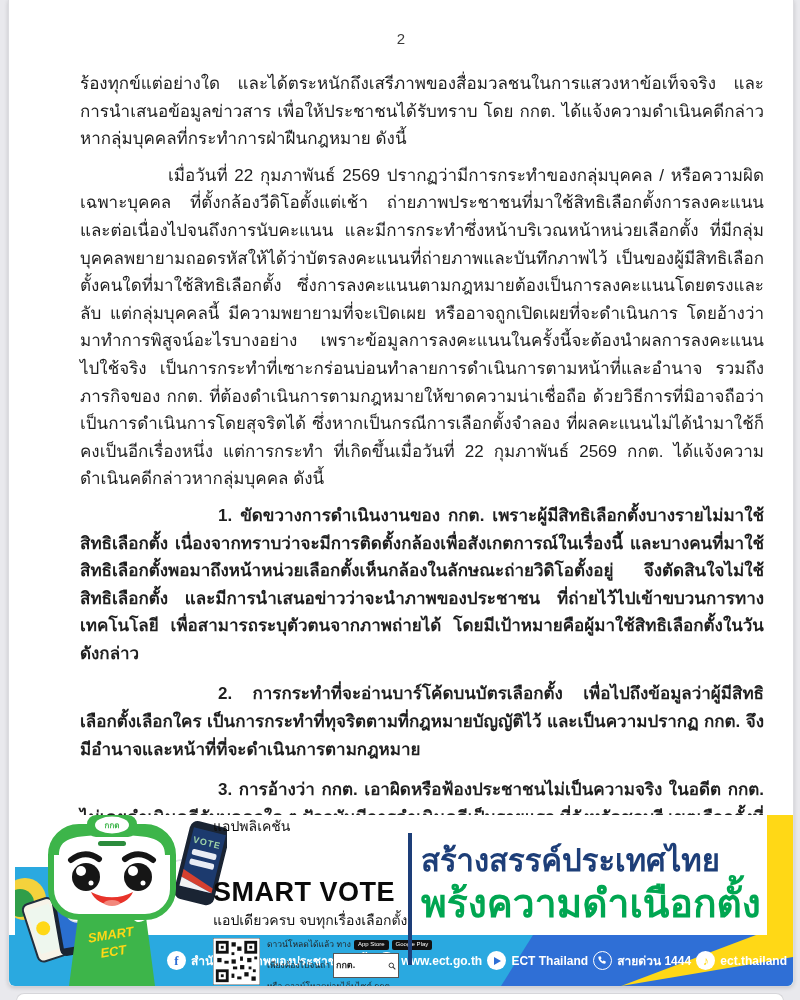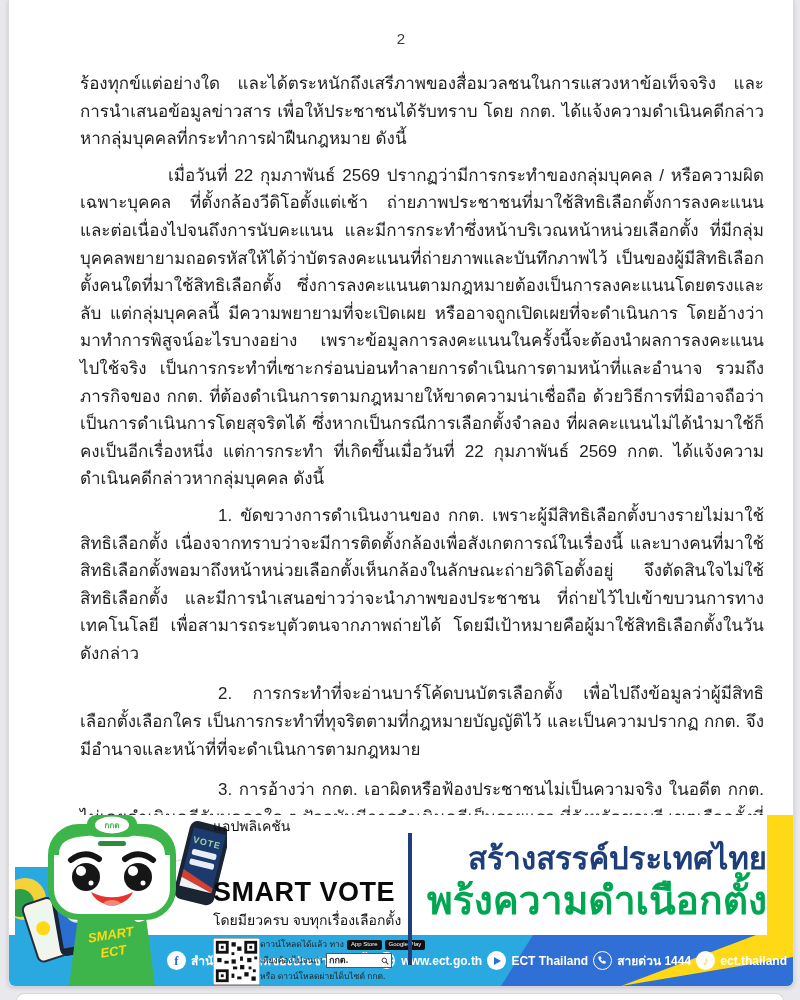--- a/index.html
+++ b/index.html
@@ -6,21 +6,21 @@
   .stage{position:relative;width:800px;height:1000px;background:var(--c-pagebg,#e9e9ed);overflow:hidden;
          font-family:"Liberation Sans",sans-serif;}
   .page{position:absolute;left:8px;top:0;width:784px;height:986px;background:#ffffff;
         border-left:1px solid #dcdce0;border-right:1px solid #dcdce0;border-bottom:1px solid #d2d2d7;
         border-radius:0 0 6px 6px;box-shadow:0 1px 4px rgba(0,0,0,.16);}
   .page-number{position:absolute;top:30px;left:0;right:0;text-align:center;font-size:15px;color:#3a3a3a;}
   .docbody{position:absolute;left:54px;top:70px;width:684px;font-size:17px;line-height:27.6px;
            color:#1f1f1f;text-align:justify;margin-left:17px;}
   .para{margin:0 0 9px 0;}
   .ind{text-indent:88px;}
-  .ind2{text-indent:138px;margin-bottom:13px;}
+  .ind2{text-indent:138px;margin-bottom:13px;font-weight:bold;}
 
   
   .banner{position:absolute;left:0;top:815px;width:784px;height:171px;background:#fff;border-radius:0 0 6px 6px;overflow:hidden;}
   .yellow-strip{position:absolute;right:0;top:0;width:26px;height:126px;background:var(--c-yellow,#ffd816);}
   .barbg{position:absolute;left:0;top:120px;width:784px;height:51px;}
   .contacts{position:absolute;left:158px;right:6px;top:120px;height:51px;display:flex;align-items:center;
             justify-content:space-between;color:#fff;font-weight:bold;font-size:12px;white-space:nowrap;}
   .contact{display:flex;align-items:center;gap:5px;}
   .cicon{flex:0 0 auto;display:flex;align-items:center;justify-content:center;}
   .circle-solid{width:19px;height:19px;border-radius:50%;background:#fff;display:flex;align-items:center;justify-content:center;}
@@ -36,29 +36,29 @@
             font-family:"Liberation Sans",sans-serif;}
   .mascot-smart{fill:#ffd816;font-weight:800;font-style:italic;font-size:13px;text-anchor:middle;
             font-family:"Liberation Sans",sans-serif;}
   .phone-vote{fill:#9fd4a8;font-size:9px;font-weight:bold;text-anchor:middle;letter-spacing:1px;
             font-family:"Liberation Sans",sans-serif;}
 
   .appblock{position:absolute;left:204px;top:3px;width:196px;color:#101010;}
   .kicker{font-size:14px;line-height:1.15;}
   .apptitle{font-size:27px;font-weight:800;letter-spacing:.5px;line-height:1.08;color:#0a0a0a;margin-top:44px;}
   .appsub{font-size:14px;margin-top:2px;}
-  .dl{display:flex;margin-top:7px;align-items:flex-start;}
+  .dl{display:flex;margin-top:7px;gap:7px;align-items:flex-start;}
   .qr{width:47px;height:47px;flex:0 0 auto;}
   .dlcol{font-size:8.5px;color:#222;line-height:1.5;}
   .dlrow{display:flex;align-items:center;gap:3px;margin-bottom:2px;white-space:nowrap;}
   .badge{background:#111;color:#fff;border-radius:2px;font-size:6px;padding:1.5px 4px;line-height:1.2;}
   .searchbox{display:inline-flex;align-items:center;justify-content:space-between;border:1.3px solid #555;
-             background:#fff;height:15px;padding:0 2px;min-width:66px;font-size:9px;font-weight:bold;box-sizing:border-box;}
+             background:#fff;height:25px;padding:0 2px;min-width:66px;font-size:9px;font-weight:bold;box-sizing:border-box;}
   .sep{position:absolute;left:399px;top:18px;width:4px;height:132px;background:var(--c-navy,#1d3e78);}
-  .slogan{position:absolute;left:412px;top:24px;width:346px;text-align:right;white-space:nowrap;font-family:Liberation Mono, monospace;}
+  .slogan{position:absolute;left:412px;top:24px;width:346px;text-align:left;white-space:nowrap;}
   .slogan1{font-size:31px;font-weight:bold;color:var(--c-navy,#1d3e78);line-height:1.4;}
   .slogan2{font-size:39px;font-weight:800;color:var(--c-green,#00a651);line-height:1.15;}
 
   .next-page{position:absolute;left:16px;right:16px;top:993px;height:7px;background:#fff;
              border:1px solid #d6d6da;border-bottom:none;border-radius:8px 8px 0 0;}
 </style>
 </head>
 <body>
 
 <div class="stage">
@@ -175,21 +175,21 @@
         <circle cx="123" cy="62" r="14" fill="#161616"></circle>
         <circle cx="118" cy="56" r="5" fill="#ffffff"></circle>
         <circle cx="128" cy="68" r="2.5" fill="#ffffff"></circle>
         <path d="M76,77 C83,94 111,94 118,77 C105,84 89,84 76,77 Z" fill="var(--c-red,#e8332a)"></path>
         <ellipse cx="97" cy="88" rx="8" ry="3" fill="#f2877c"></ellipse>
       </svg>
 
       <div class="appblock">
         <div class="kicker">แอปพลิเคชัน</div>
         <div class="apptitle">SMART VOTE</div>
-        <div class="appsub">โดยมียวครบ จบทุกเรื่องเลือกตั้ง</div>
+        <div class="appsub">แอปเดียวครบ จบทุกเรื่องเลือกตั้ง</div>
         <div class="dl">
           <svg class="qr" viewBox="0 0 33 33">
             <rect width="33" height="33" fill="#fff" stroke="#444" stroke-width="0.6"></rect>
             <g fill="#111">
               <rect x="2" y="2" width="9" height="9"></rect>
                 <rect x="22" y="2" width="9" height="9"></rect>
                 <rect x="2" y="22" width="9" height="9"></rect>
               <rect x="4" y="4" width="5" height="5" fill="#fff"></rect>
                 <rect x="24" y="4" width="5" height="5" fill="#fff"></rect>
                 <rect x="4" y="24" width="5" height="5" fill="#fff"></rect>

